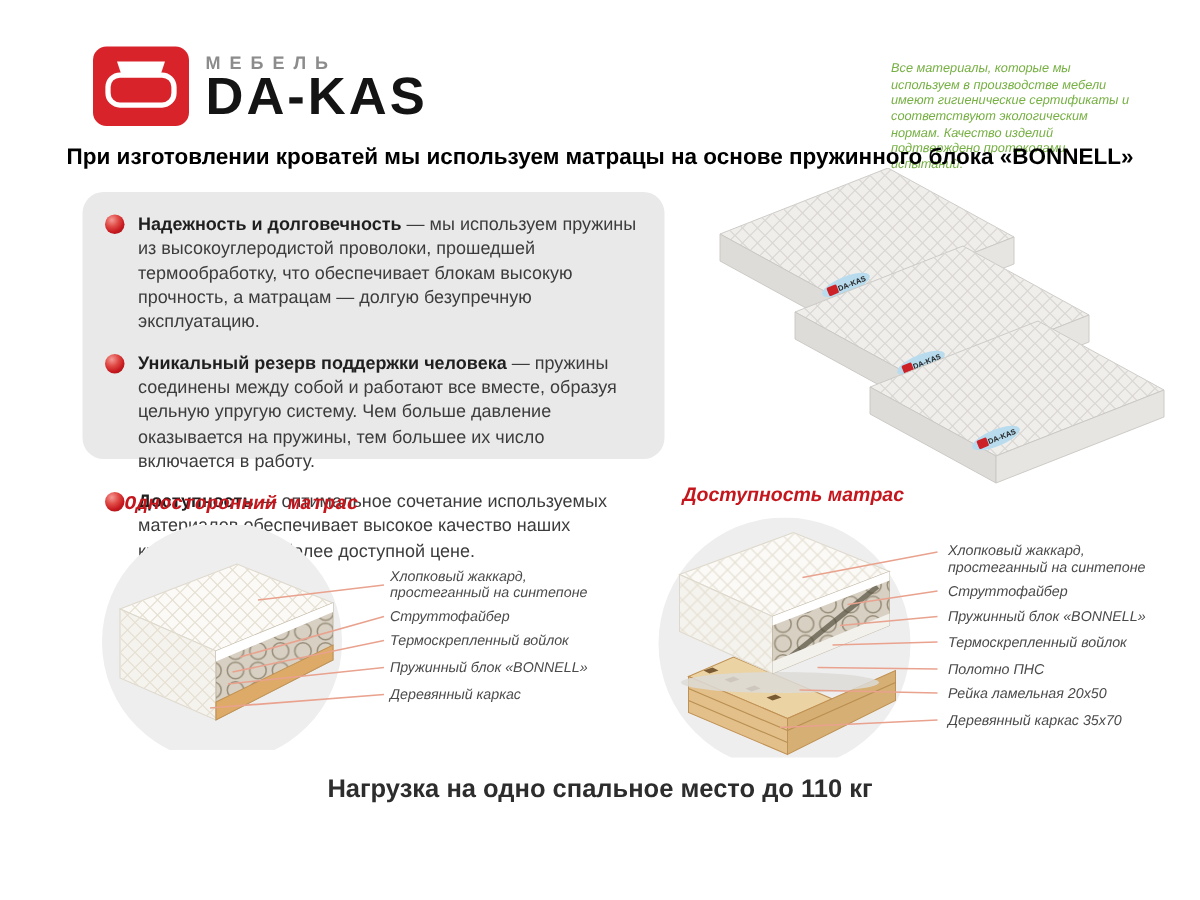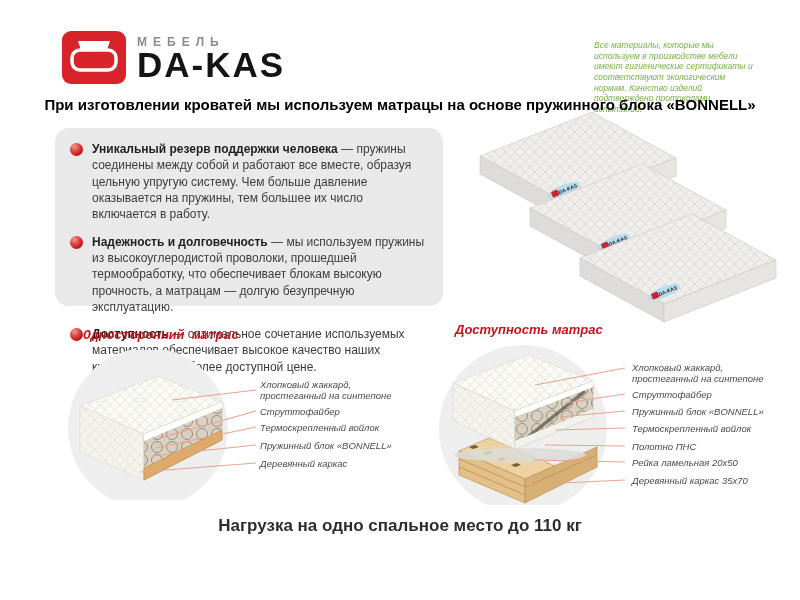--- a/index.html
+++ b/index.html
@@ -60,25 +60,25 @@
     </div>
   </div>
 
   <div class="eco-text">Все материалы, которые мы используем в производстве мебели имеют гигиенические сертификаты и соответствуют экологическим нормам. Качество изделий подтверждено протоколами испытаний.</div>
 
   <div class="headline">При изготовлении кроватей мы используем матрацы на основе пружинного блока «BONNELL»</div>
 
   <div class="panel">
     <div class="feature">
       <span class="bullet"></span>
-      <p><b>Уникальный резерв поддержки человека</b><span> — пружины соединены между собой и работают все вместе, образуя цельную упругую систему. Чем больше давление оказывается на пружины, тем большее их число включается в работу.</span></p>
+      <p><b>Надежность и долговечность</b><span> — мы используем пружины из высокоуглеродистой проволоки, прошедшей термообработку, что обеспечивает блокам высокую прочность, а матрацам — долгую безупречную эксплуатацию.</span></p>
     </div>
     <div class="feature">
       <span class="bullet"></span>
-      <p><b>Надежность и долговечность</b><span> — мы используем пружины из высокоуглеродистой проволоки, прошедшей термообработку, что обеспечивает блокам высокую прочность, а матрацам — долгую безупречную эксплуатацию.</span></p>
+      <p><b>Уникальный резерв поддержки человека</b><span> — пружины соединены между собой и работают все вместе, образуя цельную упругую систему. Чем больше давление оказывается на пружины, тем большее их число включается в работу.</span></p>
     </div>
     <div class="feature">
       <span class="bullet"></span>
       <p><b>Доступность</b><span> — оптимальное сочетание используемых материалов обеспечивает высокое качество наших кроватей при наиболее доступной цене.</span></p>
     </div>
   </div>
 
   <div class="stack">
     <svg width="345" height="212" viewBox="0 0 345 212">
       <defs>

